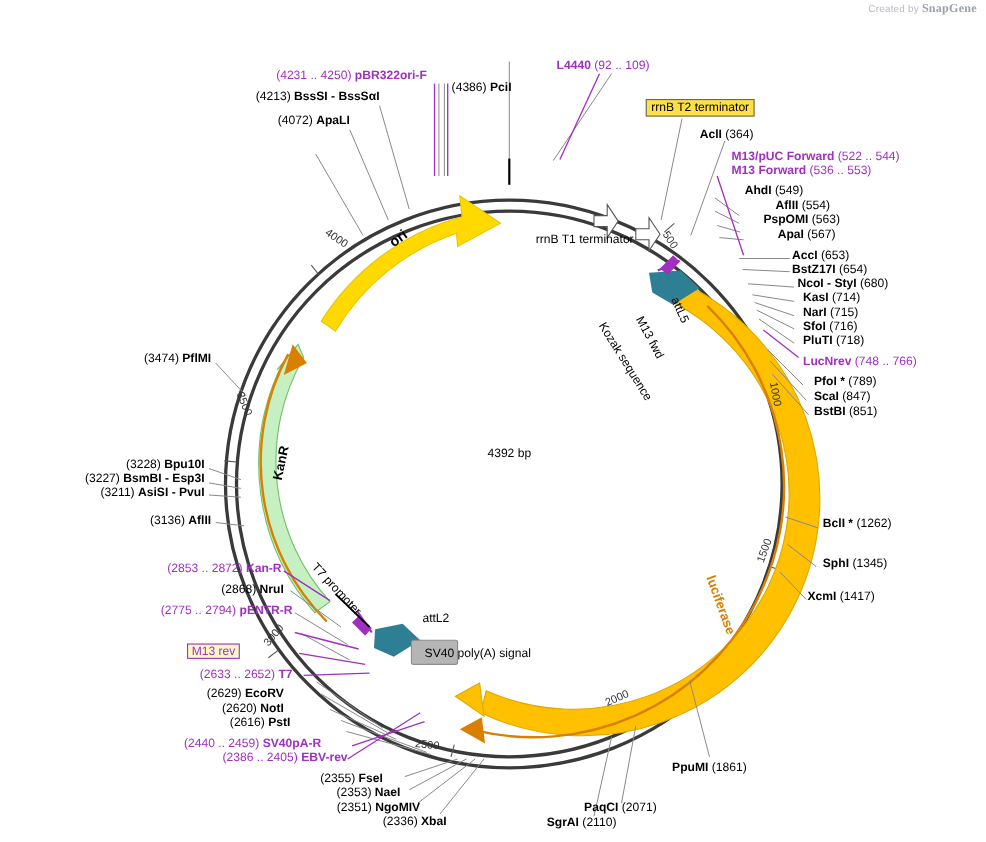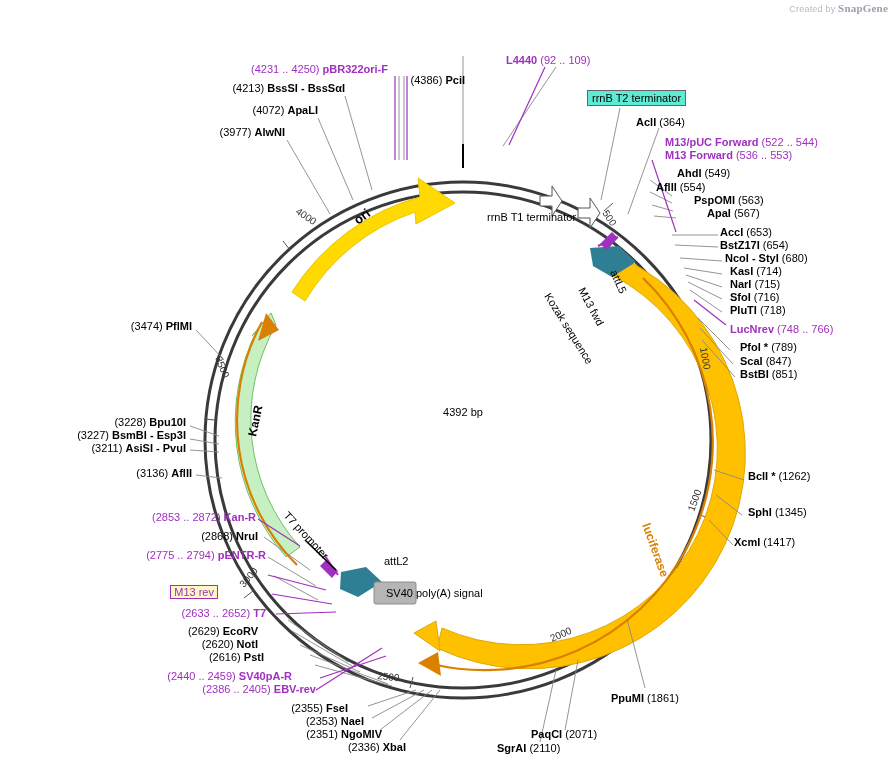--- a/index.html
+++ b/index.html
@@ -58,21 +58,21 @@
     font-size: 13px;
   }
   .center-sub {
     position: absolute;
     text-align: center;
     font-size: 11px;
   }
   .boxed {
     border: 1px solid #666;
     padding: 1px 4px;
-    background: #5eead4;
+    background: #fde047;
     font-size: 11px;
   }
   .boxed-purple {
     border: 1px solid #a12fc0;
     color: #a12fc0;
     padding: 0px 3px;
     background: #fef9c3;
     font-size: 11px;
   }
 </style>
@@ -269,24 +269,20 @@
     <span class="purple-b">pBR322ori-F</span>
   </div>
   <div class="lbl left" style="left:40px; top:82px; width:305px;">
     <span class="pos">(4213)</span>
     <span class="nm">BssSI  -  BssSαI</span>
   </div>
   <div class="lbl left" style="left:40px; top:104px; width:278px;">
     <span class="pos">(4072)</span>
     <span class="nm">ApaLI</span>
   </div>
-  <div class="lbl left" style="left:40px; top:126px; width:245px;">
-    <span class="pos">(3977)</span>
-    <span class="nm">AlwNI</span>
-  </div>
 
   <div class="lbl left" style="left:300px; top:44px; width:165px;margin-top:30px;">
     <span class="pos">(4386)</span>
     <span class="nm">PciI</span>
   </div>
   <div class="lbl right" style="left:506px; top:54px;">
     <span class="purple-b">L4440</span>
     <span class="purple">(92 .. 109)</span>
   </div>
   <div class="lbl right" style="left:587px; top:92px;">
@@ -302,21 +298,21 @@
     <span class="purple">(522 .. 544)</span>
   </div>
   <div class="lbl right" style="left:665px; top:149px;">
     <span class="purple-b">M13 Forward</span>
     <span class="purple">(536 .. 553)</span>
   </div>
   <div class="lbl right" style="left:677px; top:167px;">
     <span class="nm">AhdI</span>
     <span class="pos">(549)</span>
   </div>
-  <div class="lbl right" style="left:656px; top:181px;">
+  <div class="lbl right" style="left:705px; top:181px;">
     <span class="nm">AflII</span>
     <span class="pos">(554)</span>
   </div>
   <div class="lbl right" style="left:694px; top:194px;">
     <span class="nm">PspOMI</span>
     <span class="pos">(563)</span>
   </div>
   <div class="lbl right" style="left:707px; top:207px;">
     <span class="nm">ApaI</span>
     <span class="pos">(567)</span>

